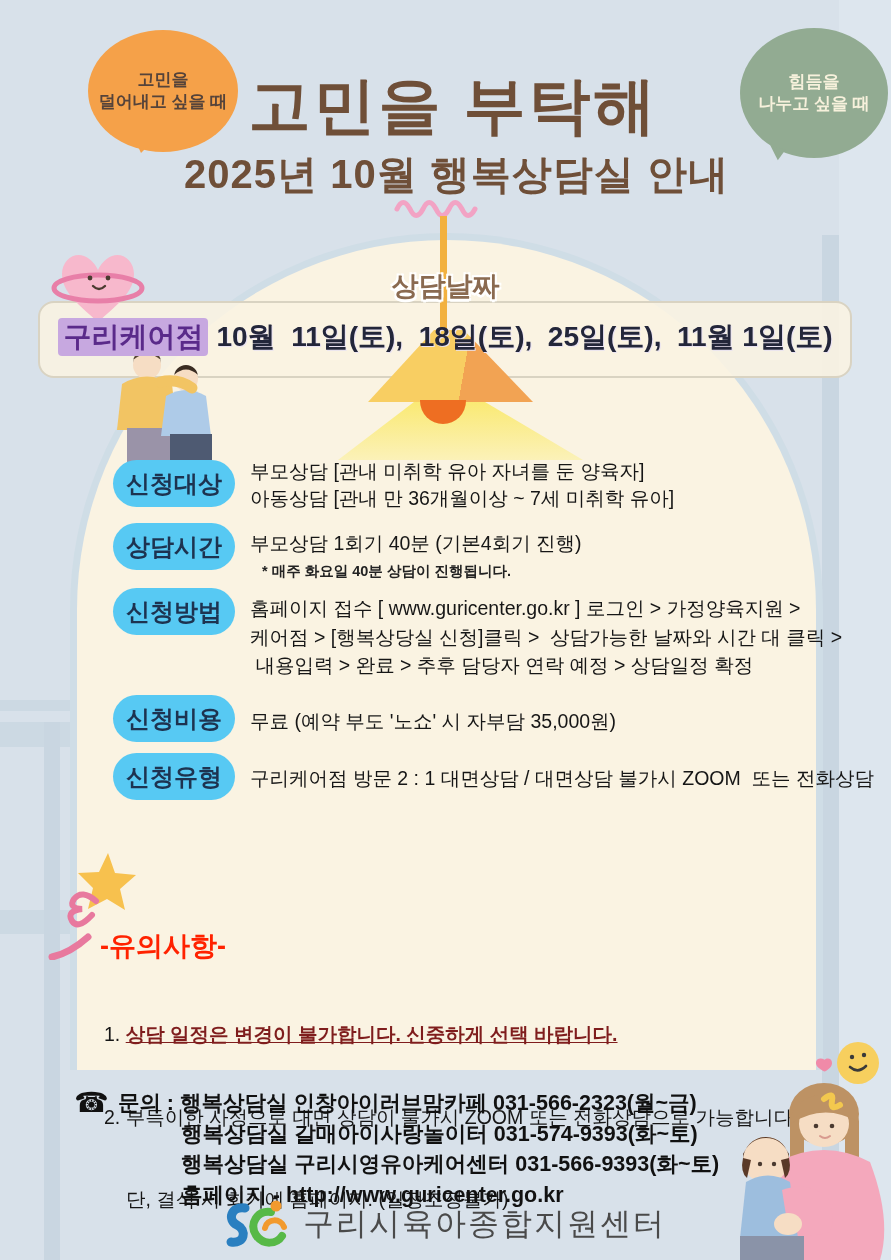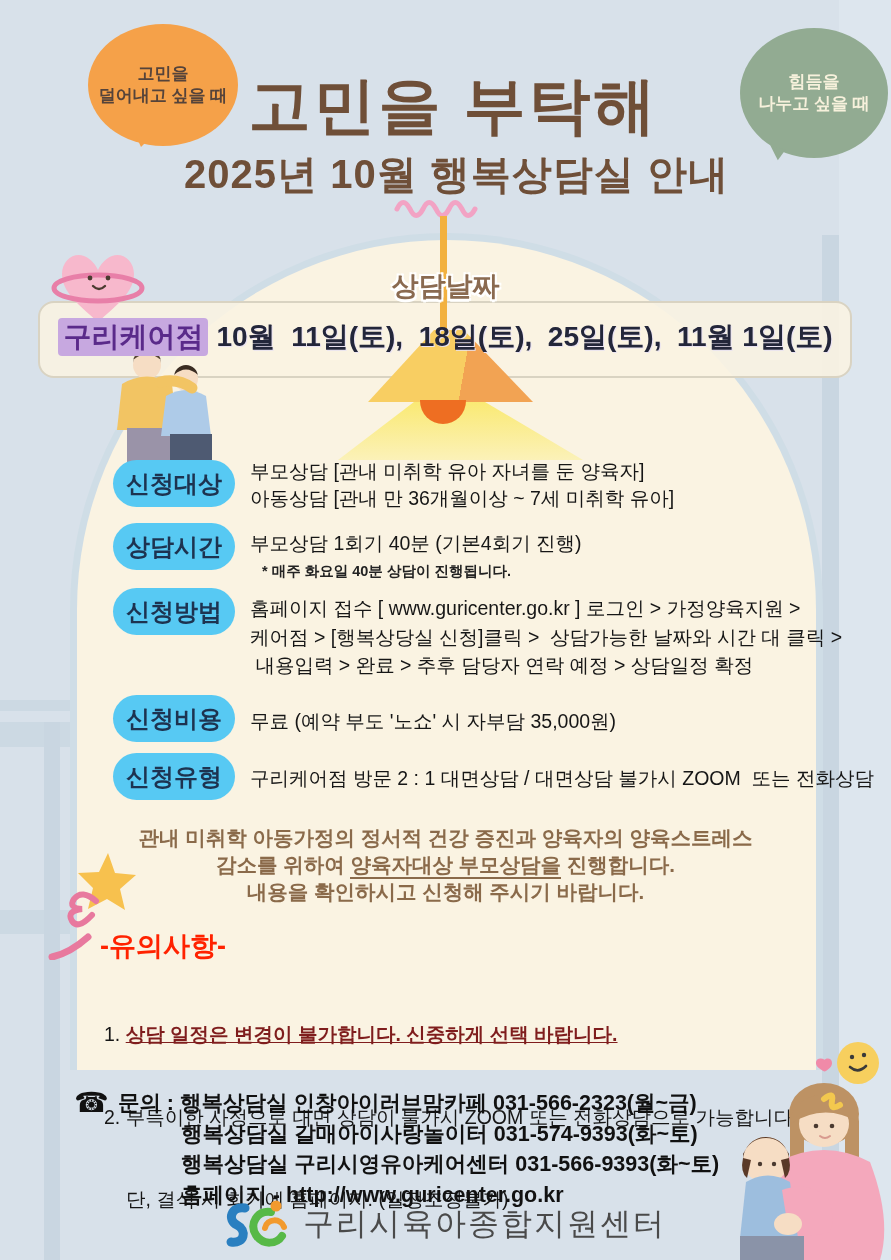--- a/index.html
+++ b/index.html
@@ -25,21 +25,21 @@
     position:absolute;left:70px;top:233px;width:753px;height:837px;
     background:#faf3e2;border:7px solid #cfdde6;border-bottom:none;
     border-top-left-radius:380px 380px;border-top-right-radius:380px 380px;
     z-index:1;
   }
 
   
   .bubble{position:absolute;border-radius:50%;display:flex;flex-direction:column;
     align-items:center;justify-content:center;text-align:center;
     font-weight:bold;font-size:17px;line-height:22px;z-index:4;}
-  .bubble-left{left:88px;top:24px;width:150px;height:122px;background:#f5a149;color:#55433a;}
+  .bubble-left{left:88px;top:30px;width:150px;height:122px;background:#f5a149;color:#55433a;}
   .bubble-left::after{content:"";position:absolute;left:48px;bottom:-12px;border:11px solid transparent;
     border-top-color:#f5a149;border-left-width:5px;}
   .bubble-right{left:740px;top:28px;width:148px;height:130px;background:#92ab92;color:#f7f1dc;}
   .bubble-right::after{content:"";position:absolute;left:26px;bottom:-13px;border:12px solid transparent;
     border-top-color:#92ab92;border-right-width:4px;transform:rotate(18deg);}
   .title{position:absolute;left:0;top:64px;width:891px;text-align:center;margin:0;
     font-size:62px;font-weight:800;color:#6f4f38;letter-spacing:3px;z-index:3;padding-left:16px;}
   .subtitle{position:absolute;left:0;top:146px;width:891px;text-align:center;margin:1px;
     font-size:40px;font-weight:800;color:#6f4f38;letter-spacing:1px;z-index:3;padding-left:20px;}
   .squiggle{position:absolute;left:392px;top:196px;z-index:3;}
@@ -181,25 +181,20 @@
 
   <div class="pill p3">신청방법</div>
   <div class="sec-text t3"><span>홈페이지 접수 [ www.guricenter.go.kr ] 로그인 &gt; 가정양육지원 &gt;</span><br><span>케어점 &gt; [행복상당실 신청]클릭 &gt;  상담가능한 날짜와 시간 대 클릭 &gt;</span><br><span> 내용입력 &gt; 완료 &gt; 추후 담당자 연락 예정 &gt; 상담일정 확정</span></div>
 
   <div class="pill p4">신청비용</div>
   <div class="sec-text t4">무료 (예약 부도 '노쇼' 시 자부담 35,000원)</div>
 
   <div class="pill p5">신청유형</div>
   <div class="sec-text t5">구리케어점 방문 2 : 1 대면상담 / 대면상담 불가시 ZOOM  또는 전화상담</div>
 
-  <div class="intro">
-    <div>관내 미취학 아동가정의 정서적 건강 증진과 양육자의 양육스트레스</div>
-    <div><span>감소를 위하여 </span><span class="u">양육자대상 부모상담을</span><span> 진행합니다.</span></div>
-    <div>내용을 확인하시고 신청해 주시기 바랍니다.</div>
-  </div>
 
   <svg class="star-deco" width="110" height="115" viewBox="0 0 110 115">
     <path d="M48,92 Q30,108 12,112" fill="none" stroke="#e8799e" stroke-width="7" stroke-linecap="round"></path>
     <path d="M68,8 l7,20 21,2 -16,14 5,21 -18,-11 -19,10 5,-21 -15,-15 21,-1 z" fill="#f7c14e"></path>
     <path d="M56,56 q-14,-12 -22,-2 q-6,9 8,10 q-16,2 -10,12 q6,9 20,-6" fill="none" stroke="#e8799e" stroke-width="6" stroke-linecap="round"></path>
   </svg>
 
   <div class="notice-head">-유의사항-</div>
   <div class="notice">
     <div><span>1. </span><span class="red">상담 일정은 변경이 불가합니다. 신중하게 선택 바랍니다.</span></div>

